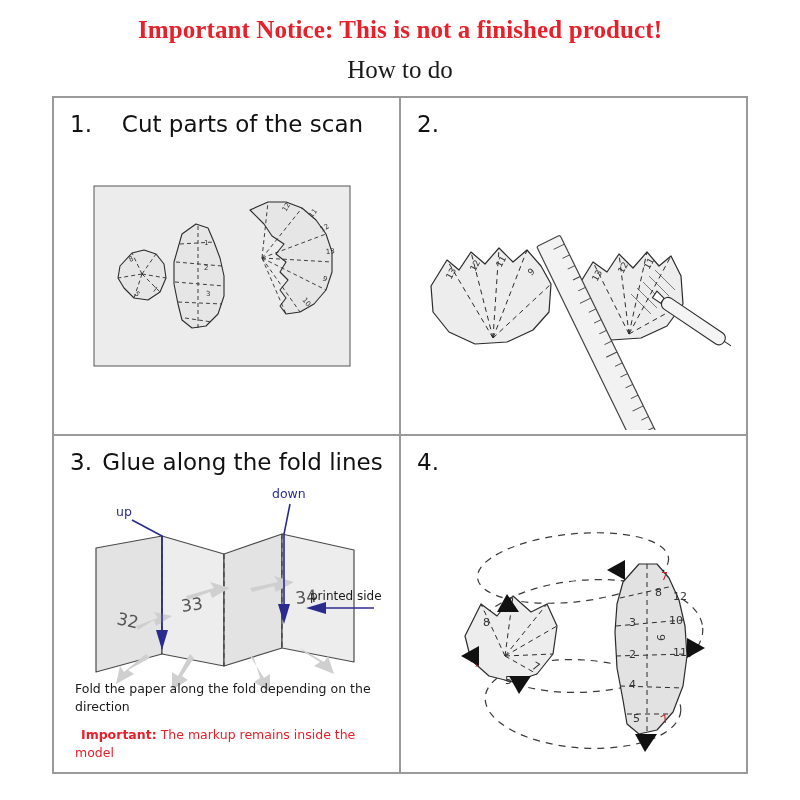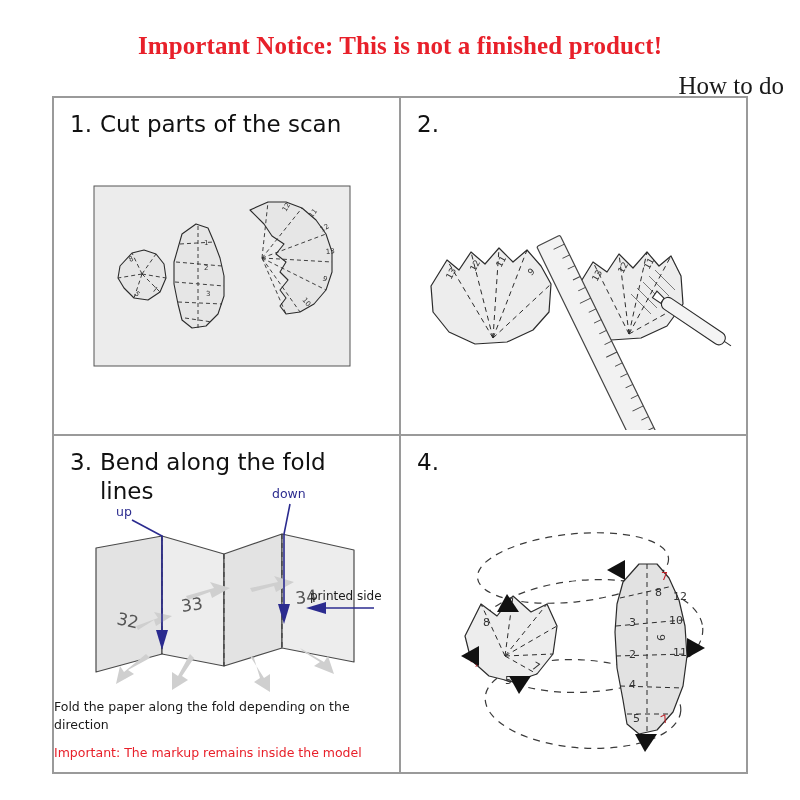--- a/index.html
+++ b/index.html
@@ -12,34 +12,34 @@
     height: 800px;
     font-family: "DejaVu Sans", sans-serif;
     color: #1a1a1a;
     overflow: hidden;
   }
   .page {
     position: relative;
     width: 800px;
     height: 580px;
     box-sizing: border-box;
-    padding: 16px;
+    padding: 0;
   }
   .notice {
     text-align: center;
     color: #e8202a;
     font-family: "Liberation Serif", serif;
     font-size: 25px;
     font-weight: 700;
     letter-spacing: 0.1px;
     padding-top: 16px;
     line-height: 1.1;
   }
   .howto {
-    text-align: right;
+    text-align: center;
     color: #1a1a1a;
     font-family: "Liberation Serif", serif;
     font-size: 25px;
     font-weight: 400;
     padding-top: 12px;
     line-height: 1.1;
   }
   .grid {
     position: absolute;
     left: 52px;
@@ -68,41 +68,41 @@
     font-size: 23px;
     font-weight: 400;
     color: #111;
     line-height: 1.25;
     padding: 12px 14px 0 16px;
     display: flex;
     gap: 8px;
     align-items: flex-start;
   }
   .step-num { flex: 0 0 auto; }
-  .step-text { flex: 1 1 auto; }
+  .step-text { flex: 1 1 auto; text-align: center; }
 
   .art { position: absolute; left: 0; right: 0; }
   .art svg { display: block; }
 
   .foot {
     position: absolute;
-    left: 0;
+    left: 21px;
     right: 12px;
     bottom: 10px;
     font-size: 12.5px;
     line-height: 1.45;
   }
   .foot .note {
     color: #1a1a1a;
     margin-bottom: 10px;
   }
   .foot .important {
     color: #e8202a;
   }
-  .foot .important b { font-weight: 400; }
+  .foot .important b { font-weight: 700; margin-left: 6px; }
 </style>
 </head>
 <body>
 
 <div class="page">
 
   <div class="notice">Important Notice: This is not a finished product!</div>
   <div class="howto">How to do</div>
 
   <div class="grid">
@@ -233,21 +233,21 @@
             <rect x="262" y="122" width="74" height="13" rx="6" fill="#f4f4f4" stroke="#2b2b2b" stroke-width="1.1"></rect>
             <path d="M336 128 L344 128" stroke="#2b2b2b" stroke-width="1.1"></path>
           </g>
         </svg>
       </div>
     </div>
 
     <div class="cell bl">
       <div class="step-title">
         <span class="step-num">3.</span>
-        <span class="step-text">Bend along the fold lines</span>
+        <span class="step-text">Glue along the fold lines</span>
       </div>
       <div class="art" style="top:40px;">
         <svg width="346" height="230" viewBox="0 0 346 230" xmlns="http://www.w3.org/2000/svg">
 
           <g stroke="#4a4a4a" stroke-width="1.2" stroke-linejoin="round">
             <path d="M42 72 L108 60 L108 178 L42 196 Z" fill="#e3e3e3"></path>
             <path d="M108 60 L170 78 L170 190 L108 178 Z" fill="#ededed"></path>
             <path d="M170 78 L228 58 L228 172 L170 190 Z" fill="#e3e3e3"></path>
             <path d="M228 58 L300 74 L300 186 L228 172 Z" fill="#ededed"></path>
           </g>

